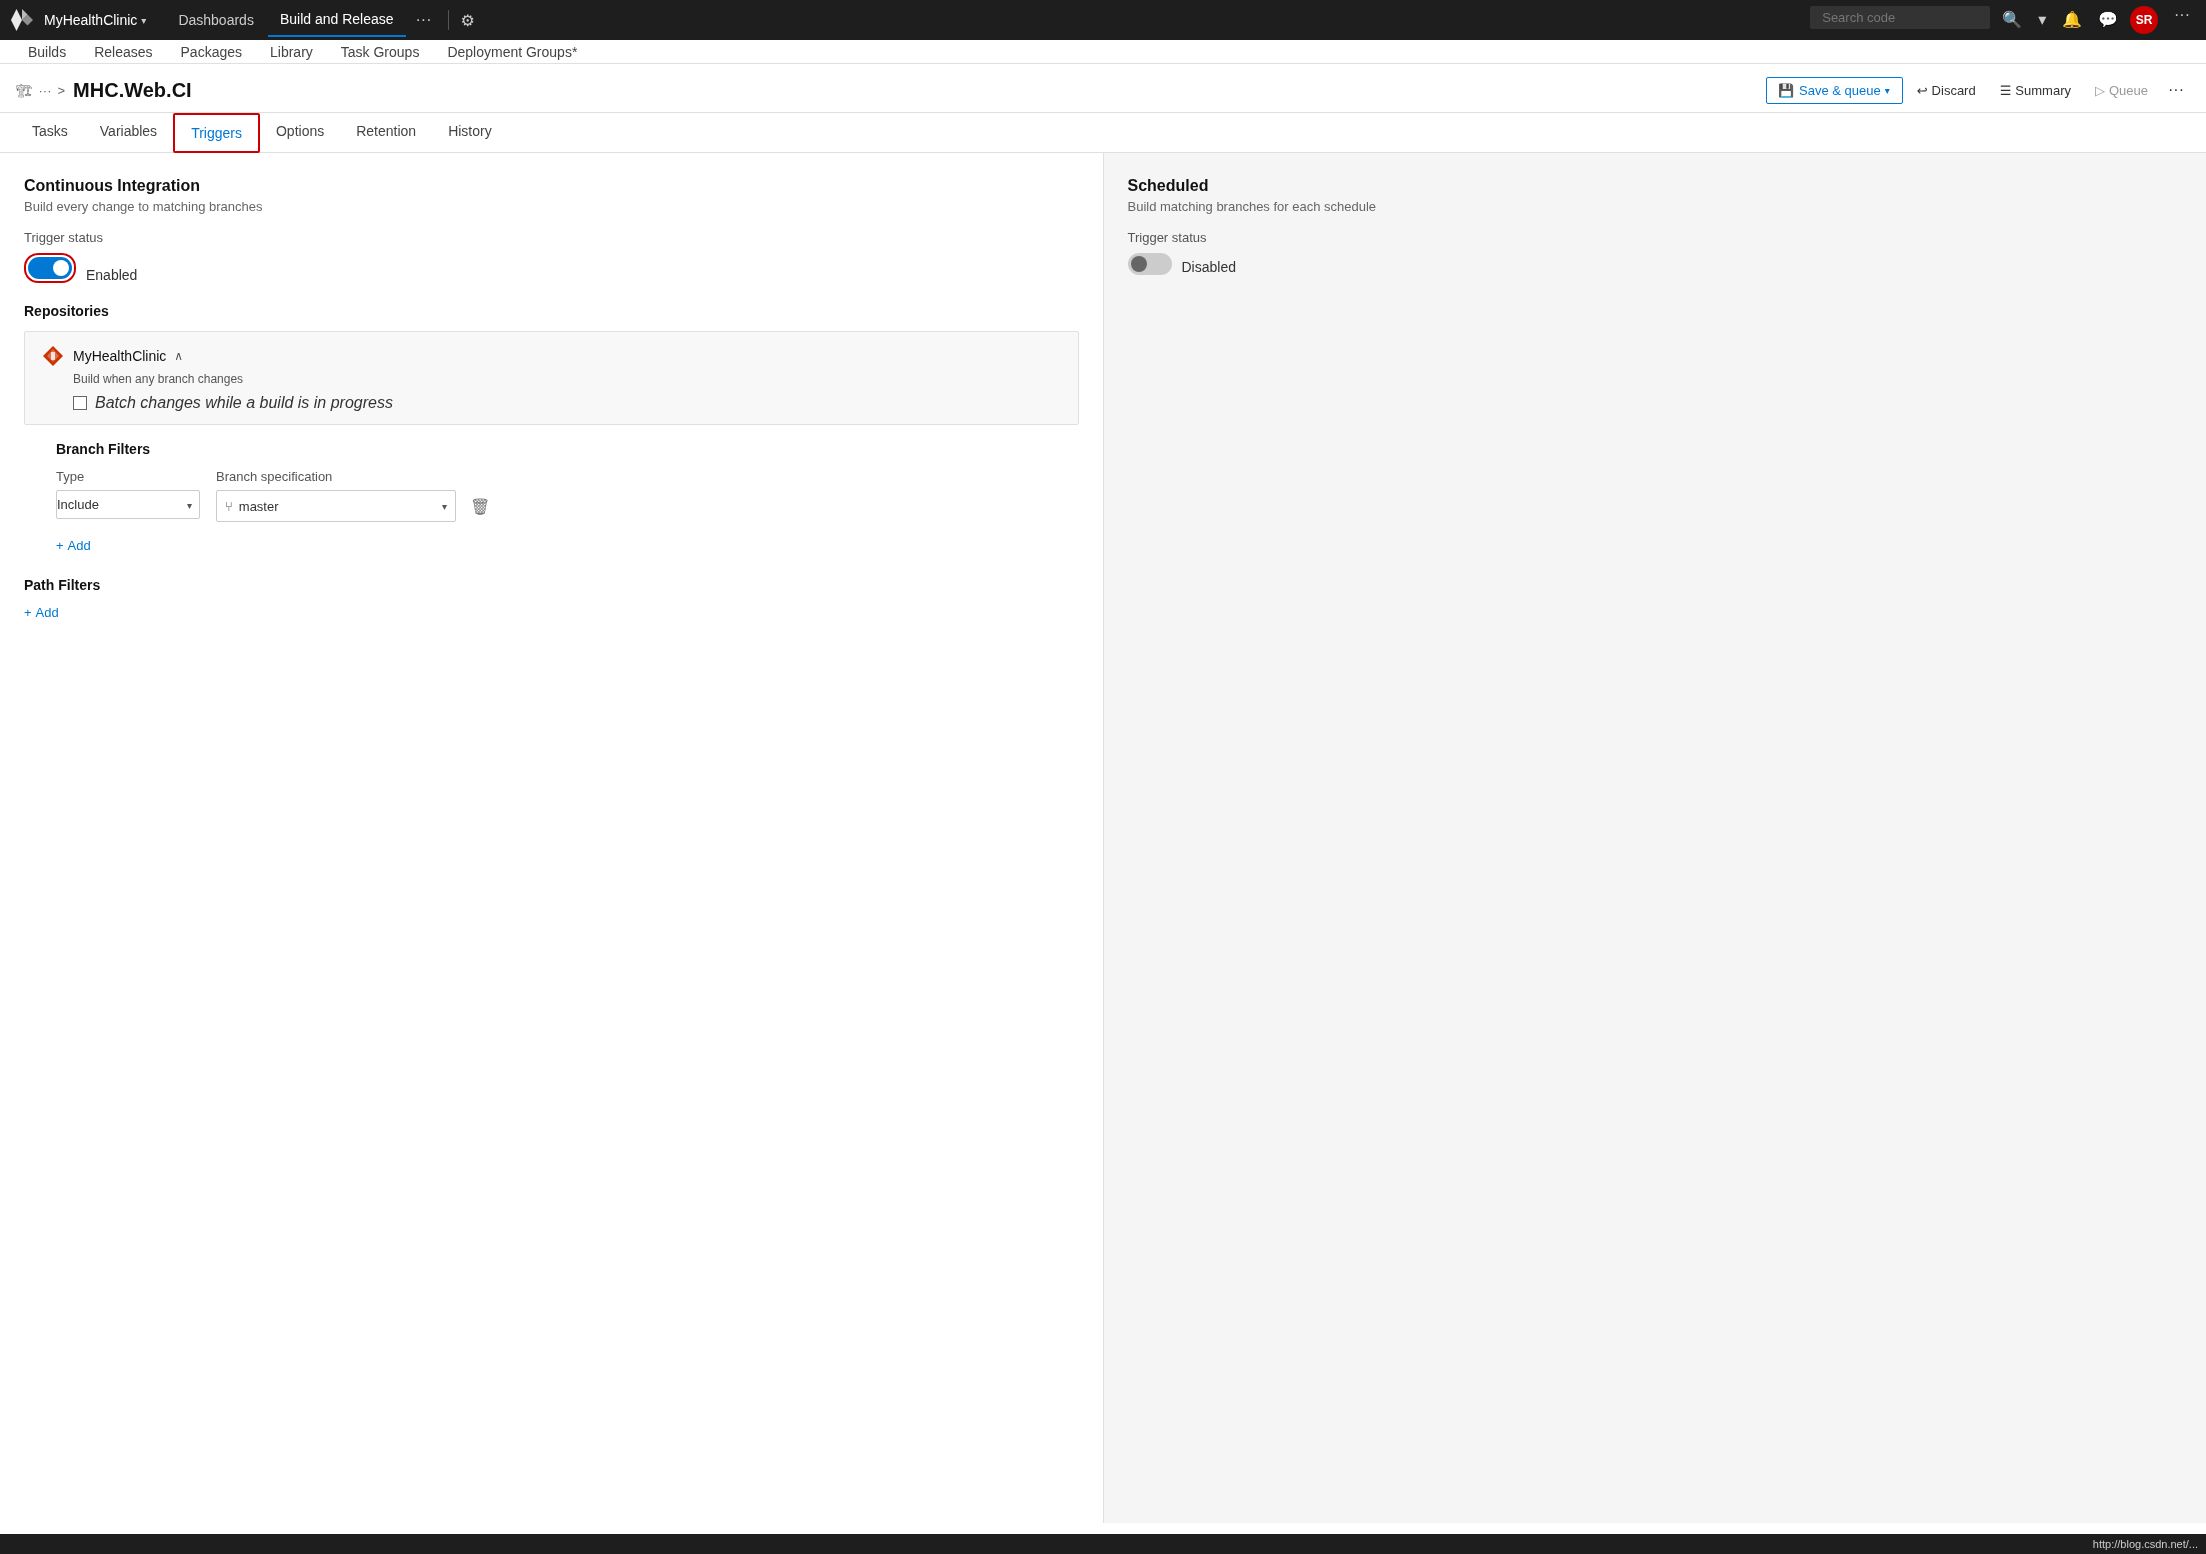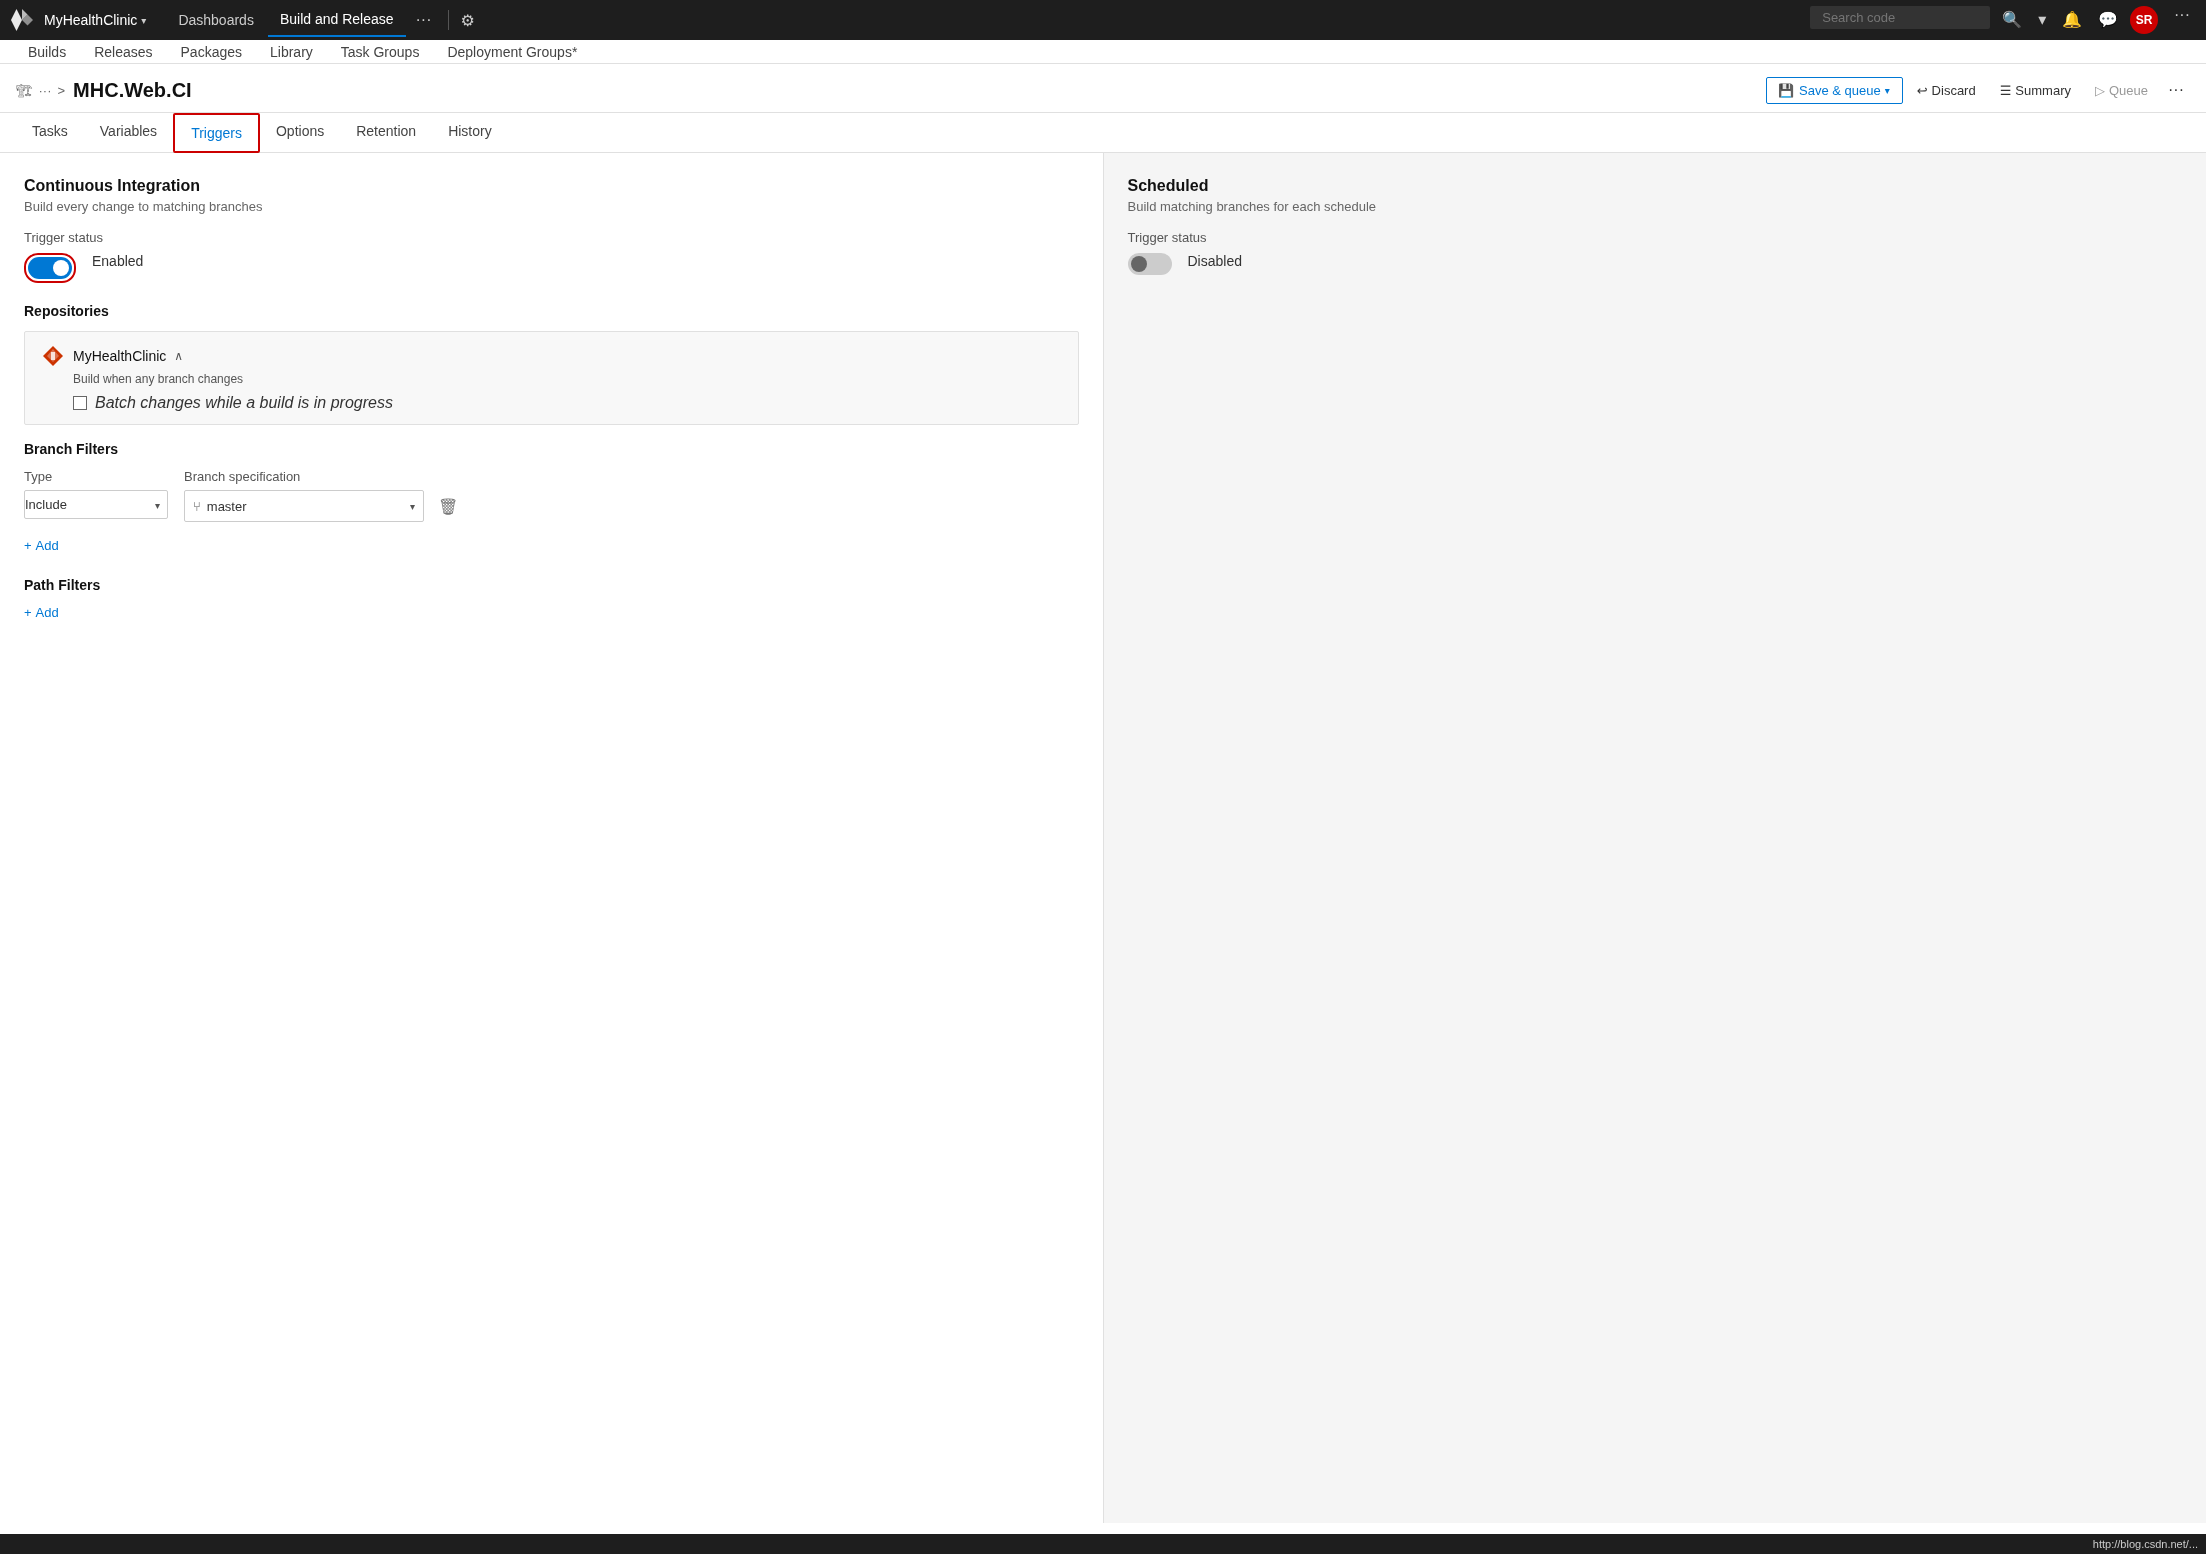--- a/index.html
+++ b/index.html
@@ -166,21 +166,21 @@
     }
     .section-subtitle {
       font-size: 13px;
       color: #666;
       margin-bottom: 16px;
     }
 
     
     .trigger-status-label { font-size: 13px; color: #555; margin-bottom: 8px; }
     .toggle-row {
-      display: flex; align-items: flex-start; gap: 16px;
+      display: flex; align-items: flex-end; gap: 10px;
       margin-bottom: 20px;
     }
     .toggle-wrap {
       border: 2px solid #cc0000;
       border-radius: 14px;
       padding: 2px;
       display: inline-flex;
     }
     .toggle {
       position: relative;
@@ -238,21 +238,21 @@
     }
     .checkbox {
       width: 14px; height: 14px;
       border: 1px solid #666;
       background: #fff;
       cursor: pointer;
     }
     .checkbox-label { font-size: 16px; color: #333; font-style: italic; }
 
     
-    .filters-section { margin-top: 16px; }
+    .filters-section { margin-top: 16px; margin-left: 32px; }
     .filters-title { font-size: 14px; font-weight: 600; color: #111; margin-bottom: 12px; }
     .filter-row { display: flex; align-items: center; gap: 8px; margin-bottom: 8px; }
     .filter-col-label { font-size: 13px; color: #555; margin-bottom: 6px; }
     .select-wrap { position: relative; }
     .select-input {
       appearance: none;
       -webkit-appearance: none;
       border: 1px solid #ccc;
       background: #fff;
       padding: 6px 28px 6px 0;

